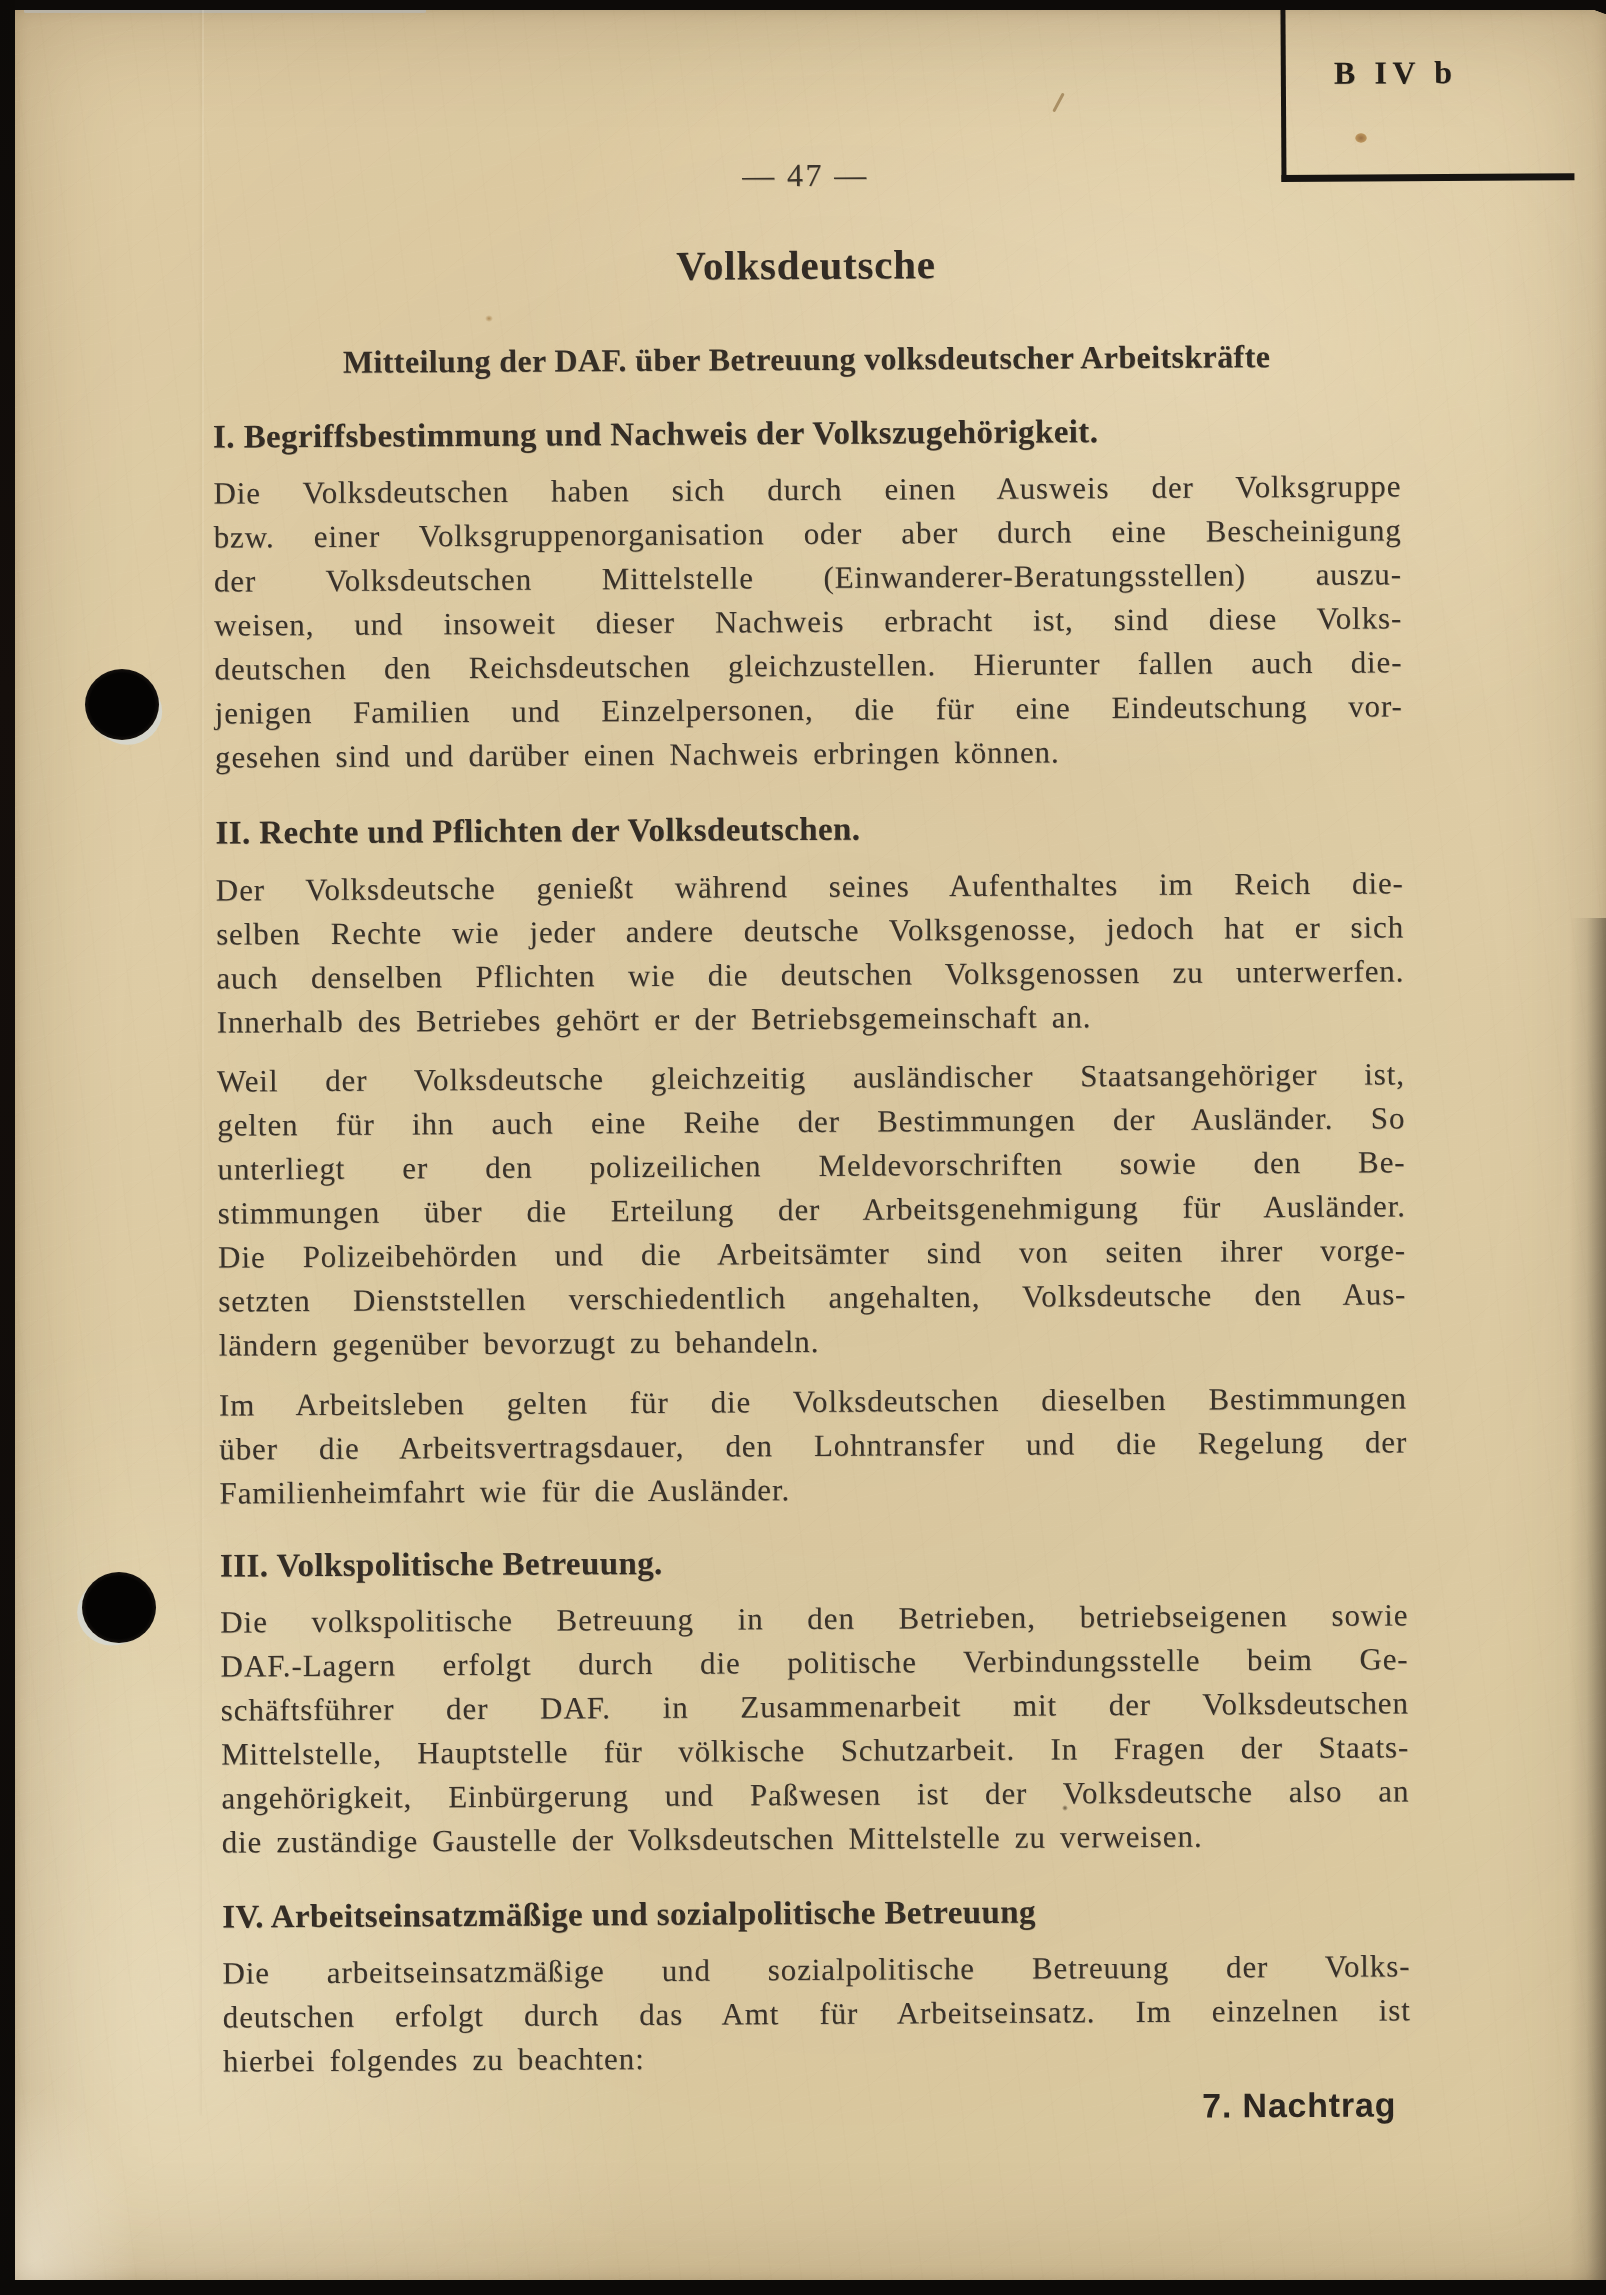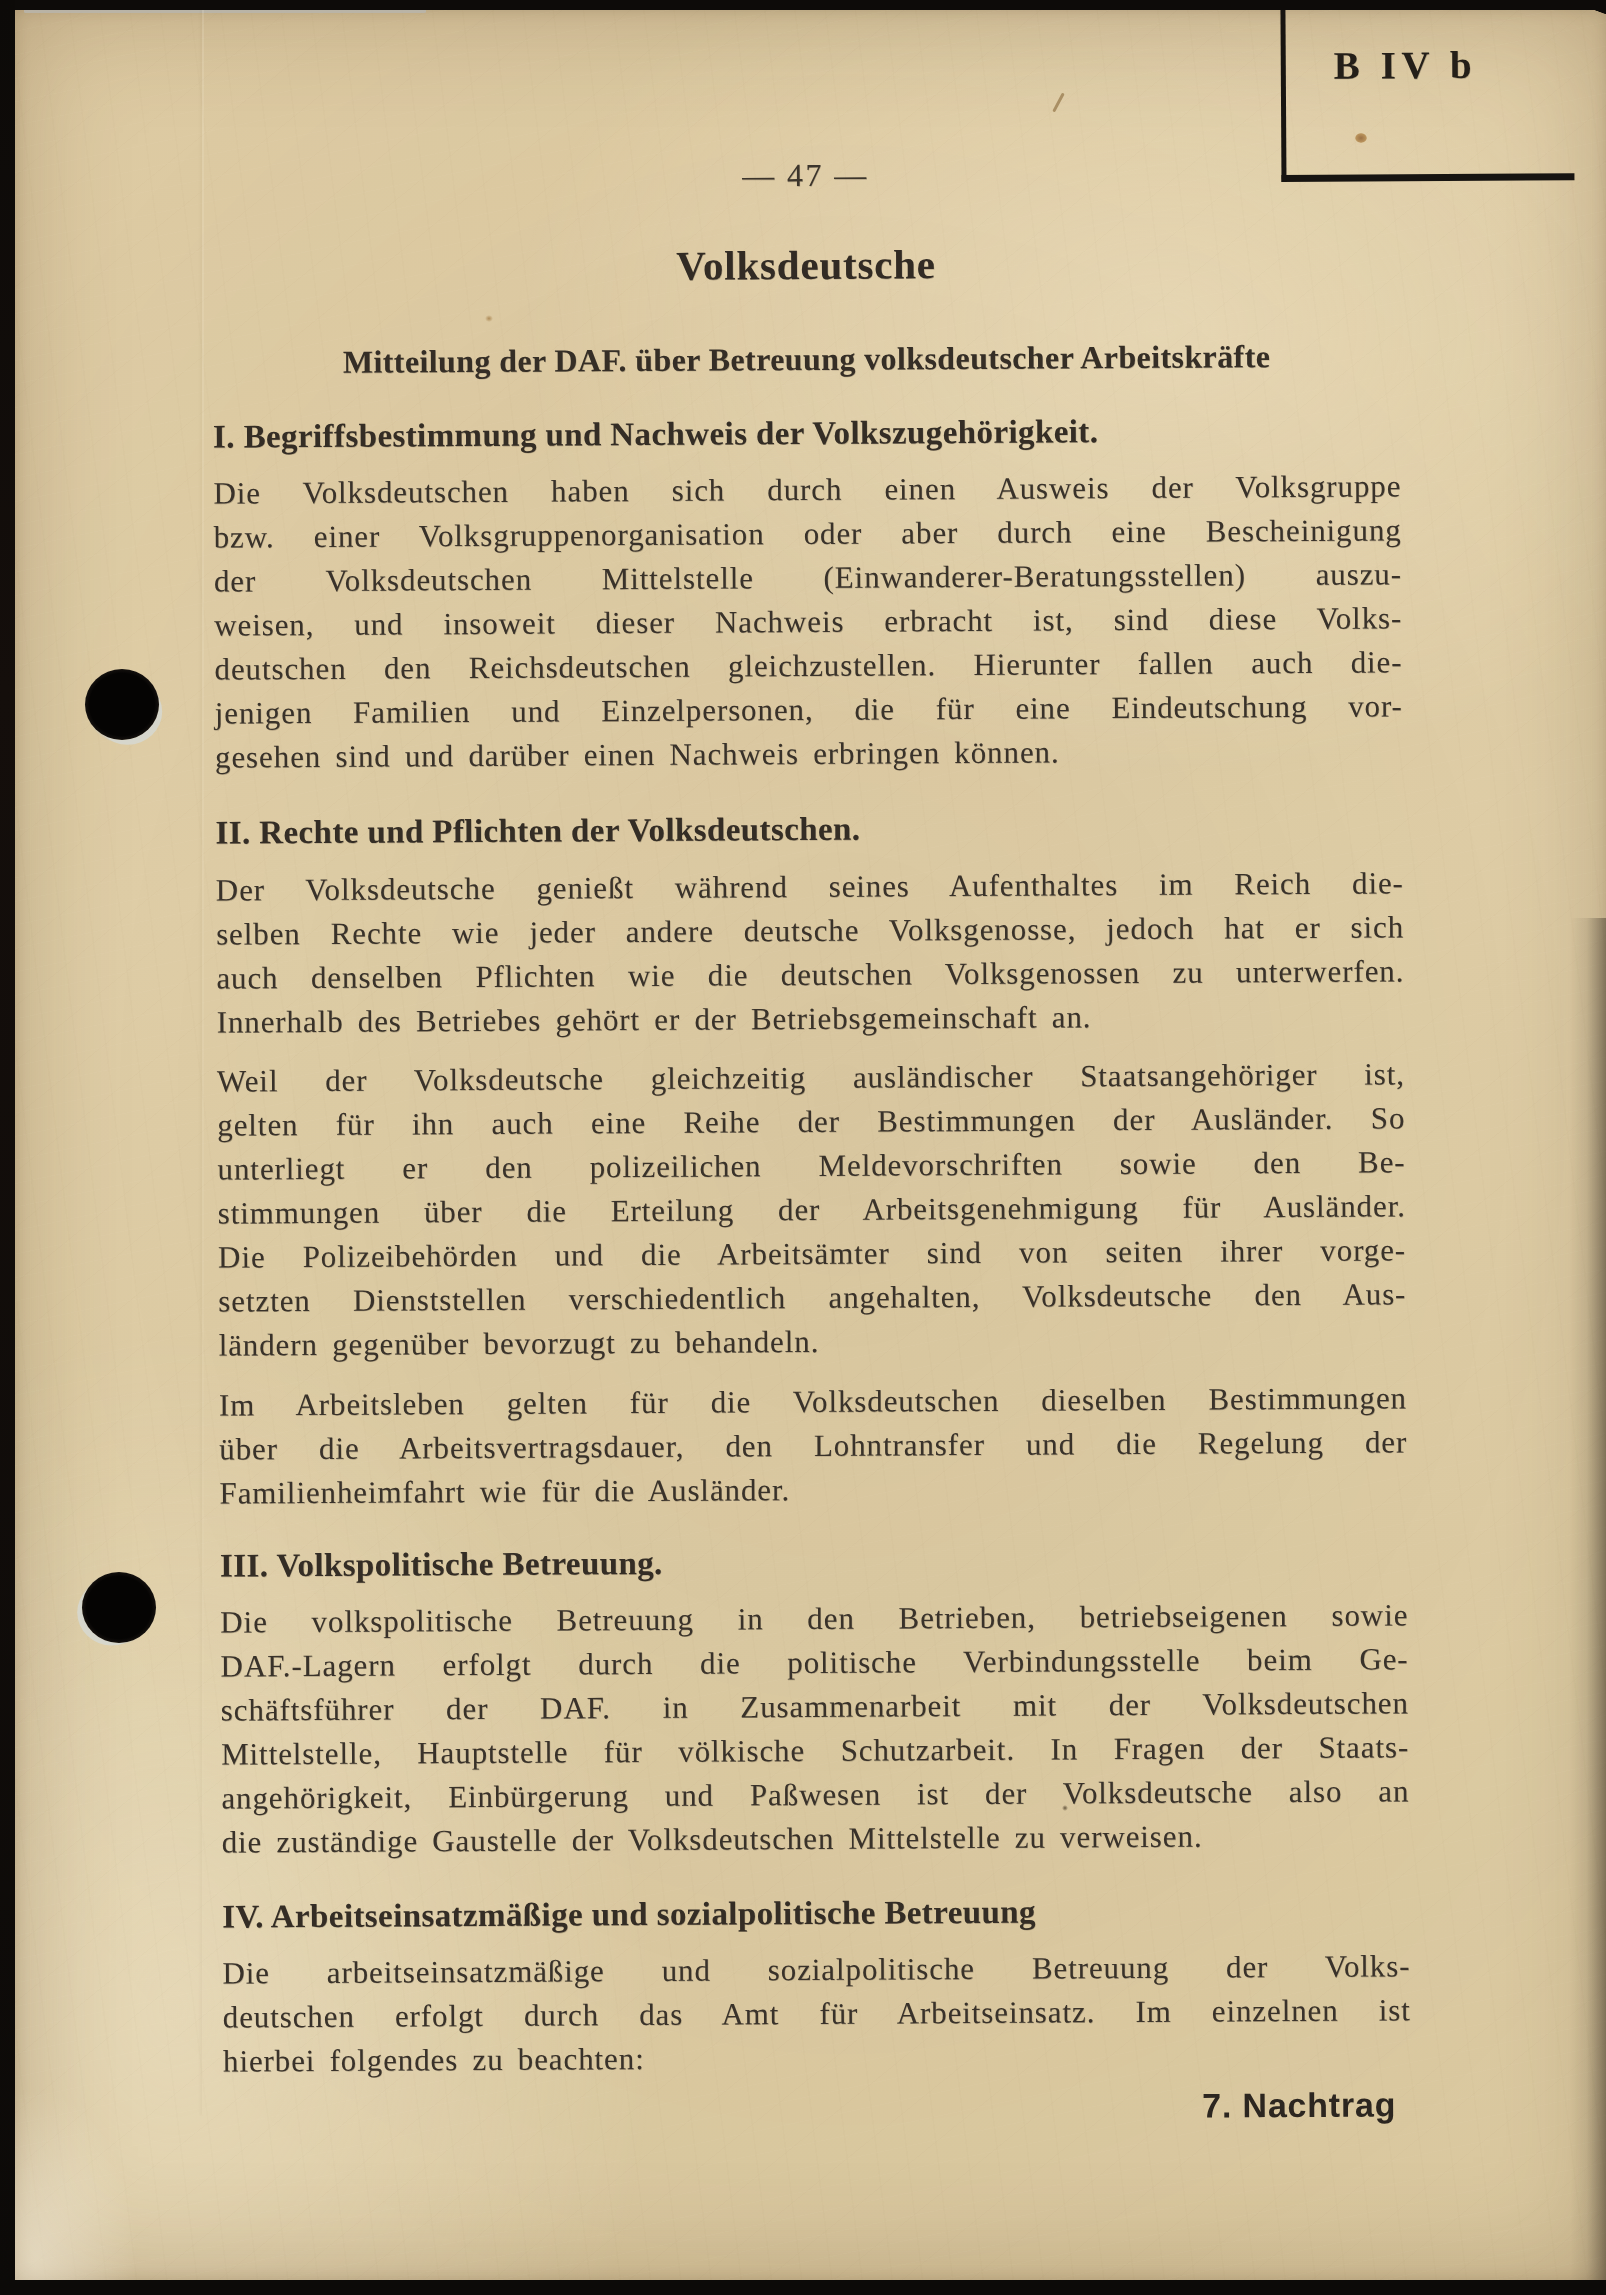--- a/index.html
+++ b/index.html
@@ -39,21 +39,21 @@
   #hole-top{left:85px;top:669px;box-shadow:5.6px 7.2px 0 -2.4px rgba(214,216,209,.85), 1.6px 3.2px 0 0 rgba(200,202,196,.4);}
   #hole-bottom{left:82px;top:1572px;box-shadow:-7.2px 4.8px 0 -2.4px rgba(214,216,209,.85), -2.4px 1.6px 0 0 rgba(198,200,193,.4);}
   
   #content{position:absolute;inset:0;transform:rotate(-0.35deg);transform-origin:803px 1085px;color:#39322a;}
   .softink{text-shadow:0.5px 0.6px 0.6px rgba(56,46,36,.28);}
   #page-number{position:absolute;left:217px;top:157px;width:1188px;text-align:center;
       font-size:32px;letter-spacing:2.4px;color:#3c352c;}
   
   #class-box{position:absolute;left:1287px;top:11.2px;width:288px;height:167px;
       border-left:5.6px solid #171411;border-bottom:7.2px solid #171411;}
-  #class-label{position:absolute;left:48px;top:35px;font-size:39px;font-weight:bold;letter-spacing:5.6px;color:#241f19;}
+  #class-label{position:absolute;left:48px;top:47px;font-size:32px;font-weight:bold;letter-spacing:5.6px;color:#241f19;}
   #doc-title{position:absolute;left:217px;top:241px;width:1188px;text-align:center;
       font-size:41px;font-weight:bold;letter-spacing:0.8px;color:#322b24;}
   #doc-subtitle{position:absolute;left:217px;top:341px;width:1188px;text-align:center;
       font-size:32px;font-weight:bold;letter-spacing:0.4px;color:#352e26;}
   .heading{position:absolute;left:217px;width:1188px;font-size:33px;font-weight:bold;
       letter-spacing:0.4px;color:#342d25;}
   #h1{top:415px;} #h2{top:811px;} #h3{top:1544px;} #h4{top:1895px;}
   .para{position:absolute;left:217px;width:1188px;font-size:31px;word-spacing:5.6px;letter-spacing:0.9px;}
   #p1{top:468px;} #p2a{top:865px;} #p2b{top:1056px;} #p2c{top:1380px;}
   #p3{top:1597px;} #p4{top:1948px;}

